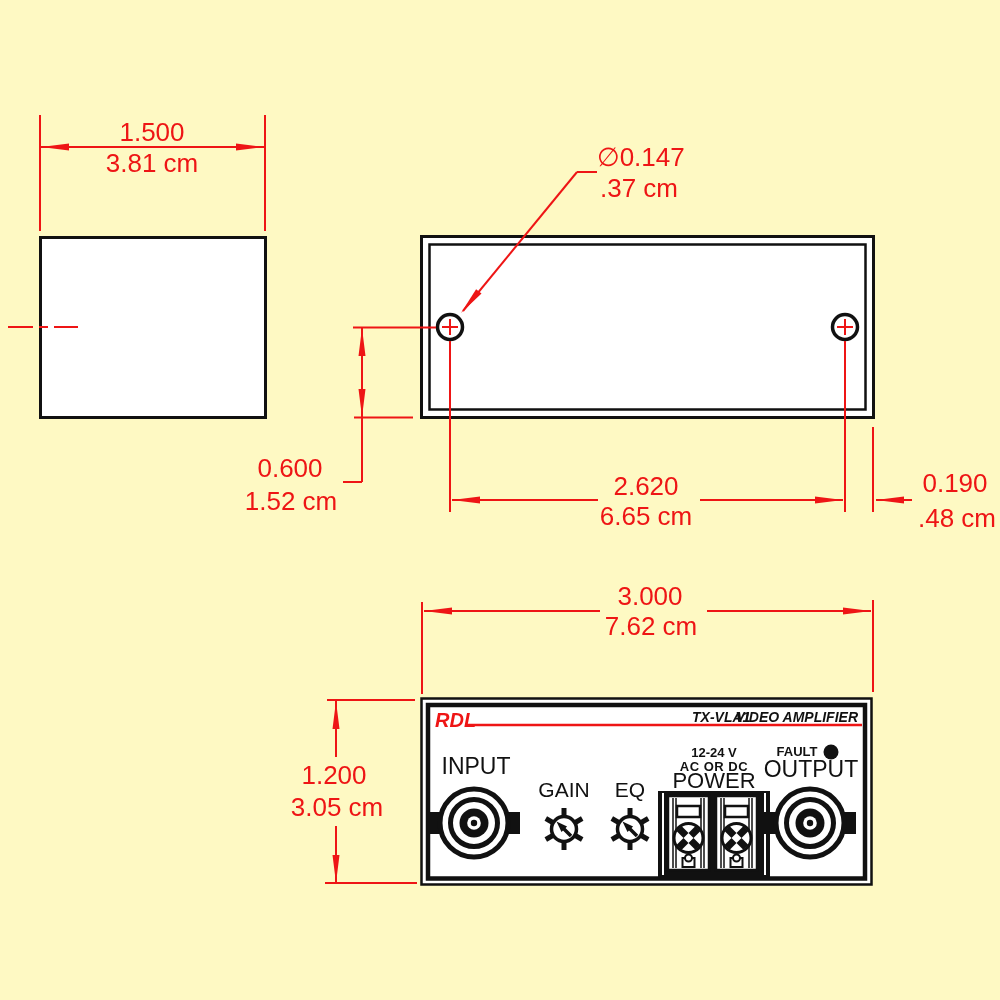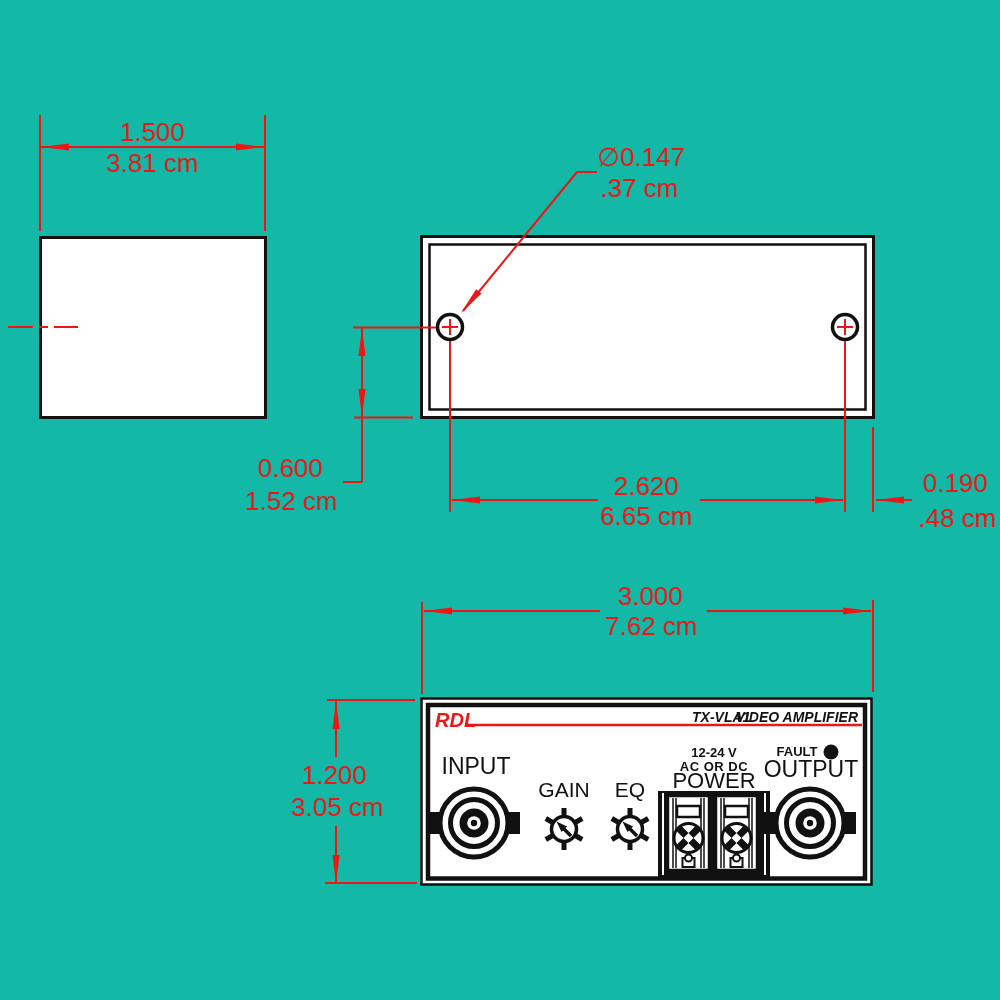--- a/index.html
+++ b/index.html
@@ -1,16 +1,16 @@
 <!DOCTYPE html>
 <html><head>
 <meta charset="utf-8">
 <style>
   html,body{margin:0;padding:0;background:#ffffff;}
-  .stage{position:relative;width:1000px;height:1000px;background:#14b8a6;overflow:hidden;}
+  .stage{position:relative;width:1000px;height:1000px;background:#fef9c3;overflow:hidden;}
   svg{display:block;font-family:"Liberation Sans",sans-serif;}
   text{font-family:"Liberation Sans",sans-serif;}
   .dim{fill:#ee1515;font-size:26px;}
   .panel-lbl{fill:#111111;}
   .it{font-style:italic;font-weight:bold;}
 </style>
 </head>
 <body>
 
 <div class="stage">

